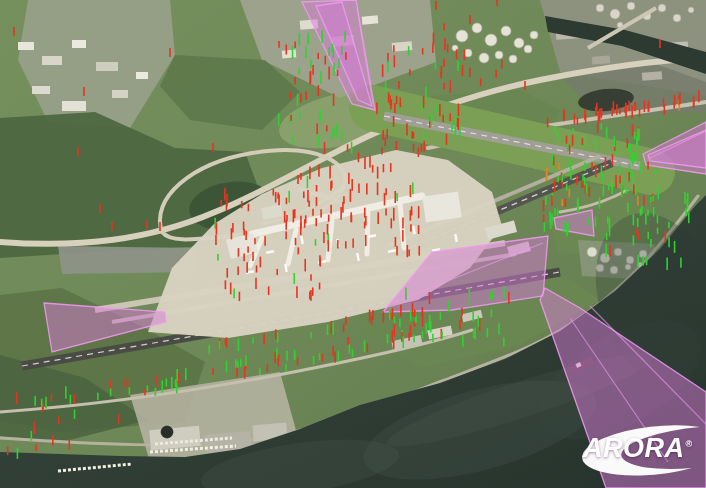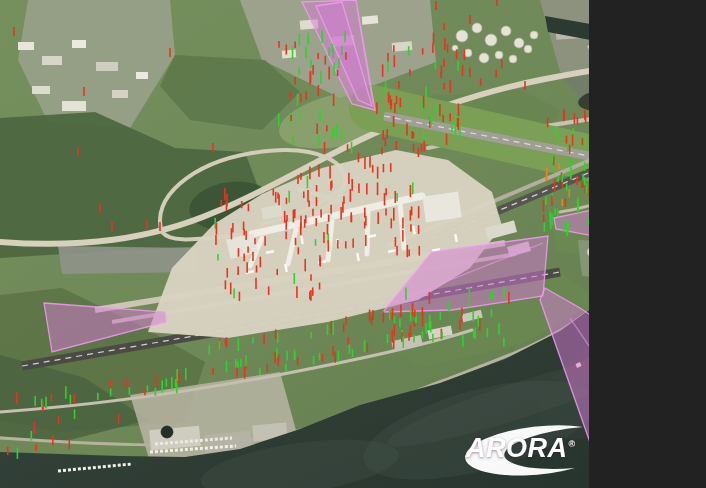--- a/index.html
+++ b/index.html
@@ -1,16 +1,16 @@
 <!DOCTYPE html>
 <html><head>
 <meta charset="utf-8">
 <style>
   html,body{margin:0;padding:0;background:#222;}
-  .stage{position:relative;width:589px;height:488px;overflow:hidden;background:#d946ef;font-family:"Liberation Sans",sans-serif;text-align:right;}
+  .stage{position:relative;width:706px;height:488px;overflow:hidden;background:#d946ef;font-family:"Liberation Sans",sans-serif;text-align:right;}
   .stage svg.map{position:absolute;left:0;top:0;}
   .logo{position:absolute;right:2px;bottom:12px;width:154px;height:58px;}
   .logo svg{position:absolute;left:0;top:0;}
   .logo .txt{position:absolute;left:33px;top:11px;font-family:"Liberation Sans",sans-serif;
     font-style:italic;font-weight:700;font-size:27px;line-height:30px;color:#ffffff;
     letter-spacing:.5px;text-shadow:0 1px 3px rgba(50,10,50,.45);white-space:nowrap;}
   .logo .txt sup{font-size:9px;font-style:normal;vertical-align:super;margin-left:1px;}
 </style>
 </head>
 <body>

